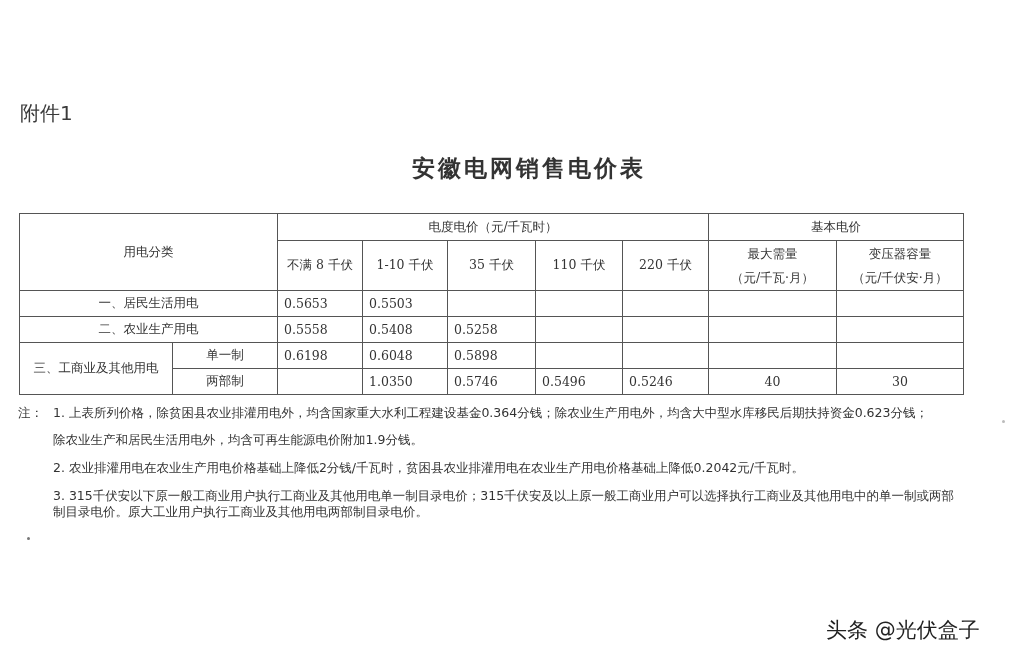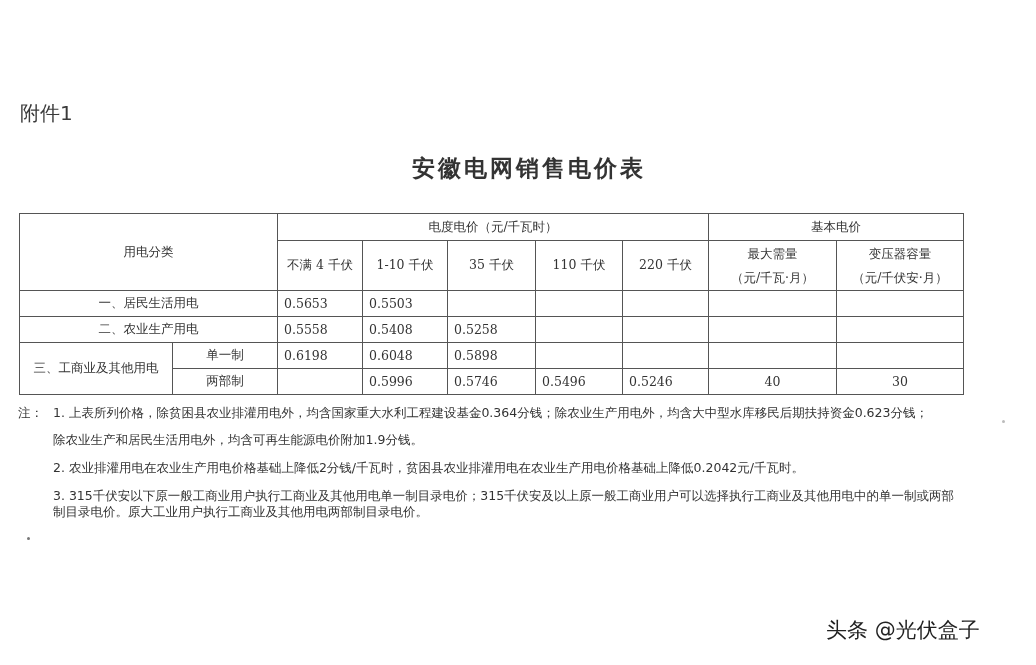--- a/index.html
+++ b/index.html
@@ -37,21 +37,21 @@
       <col style="width:128px">
       <col style="width:127px">
   </colgroup>
   <tbody>
       <tr style="height:27px">
     <td class="c" colspan="2" rowspan="2">用电分类</td>
     <td class="c" colspan="5">电度电价（元/千瓦时）</td>
     <td class="c" colspan="2">基本电价</td>
   </tr>
   <tr style="height:50px">
-    <td class="c">不满 4 千伏</td>
+    <td class="c">不满 8 千伏</td>
     <td class="c">1-10 千伏</td>
     <td class="c">35 千伏</td>
     <td class="c">110 千伏</td>
     <td class="c">220 千伏</td>
     <td class="c hdr-sm">
       <div>最大需量</div>
       <div>（元/千瓦·月）</div>
     </td>
     <td class="c hdr-sm">
       <div>变压器容量</div>
@@ -85,21 +85,21 @@
     <td class="r">0.6048</td>
     <td class="r">0.5898</td>
     <td class="r"></td>
     <td class="r"></td>
     <td class="c"></td>
     <td class="c"></td>
   </tr>
   <tr style="height:26px">
     <td class="c">两部制</td>
     <td class="r"></td>
-    <td class="r">0.5996</td>
+    <td class="r">1.0350</td>
     <td class="r">0.5746</td>
     <td class="r">0.5496</td>
     <td class="r">0.5246</td>
     <td class="c">40</td>
     <td class="c">30</td>
   </tr>
 </tbody>
   </table>
 
 <div class="note" style="left:18px; top:405px;">注：</div>

